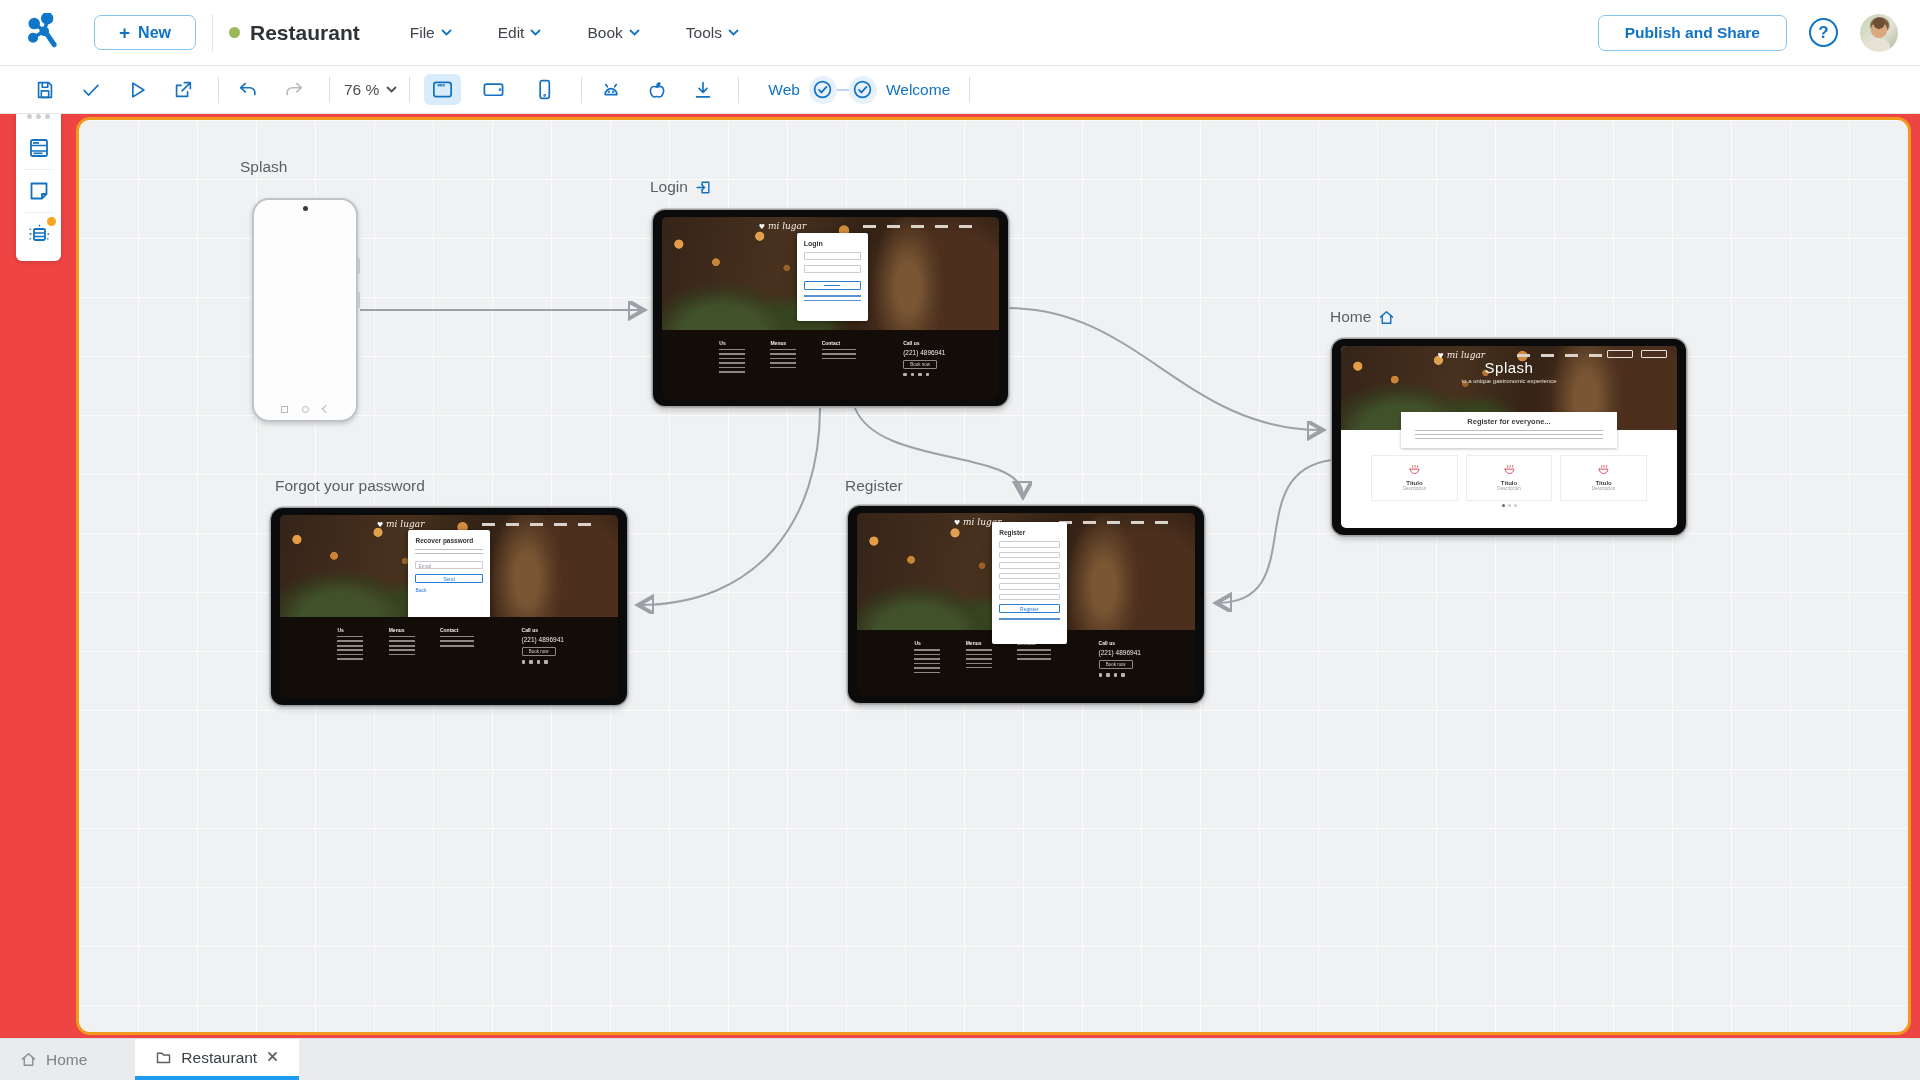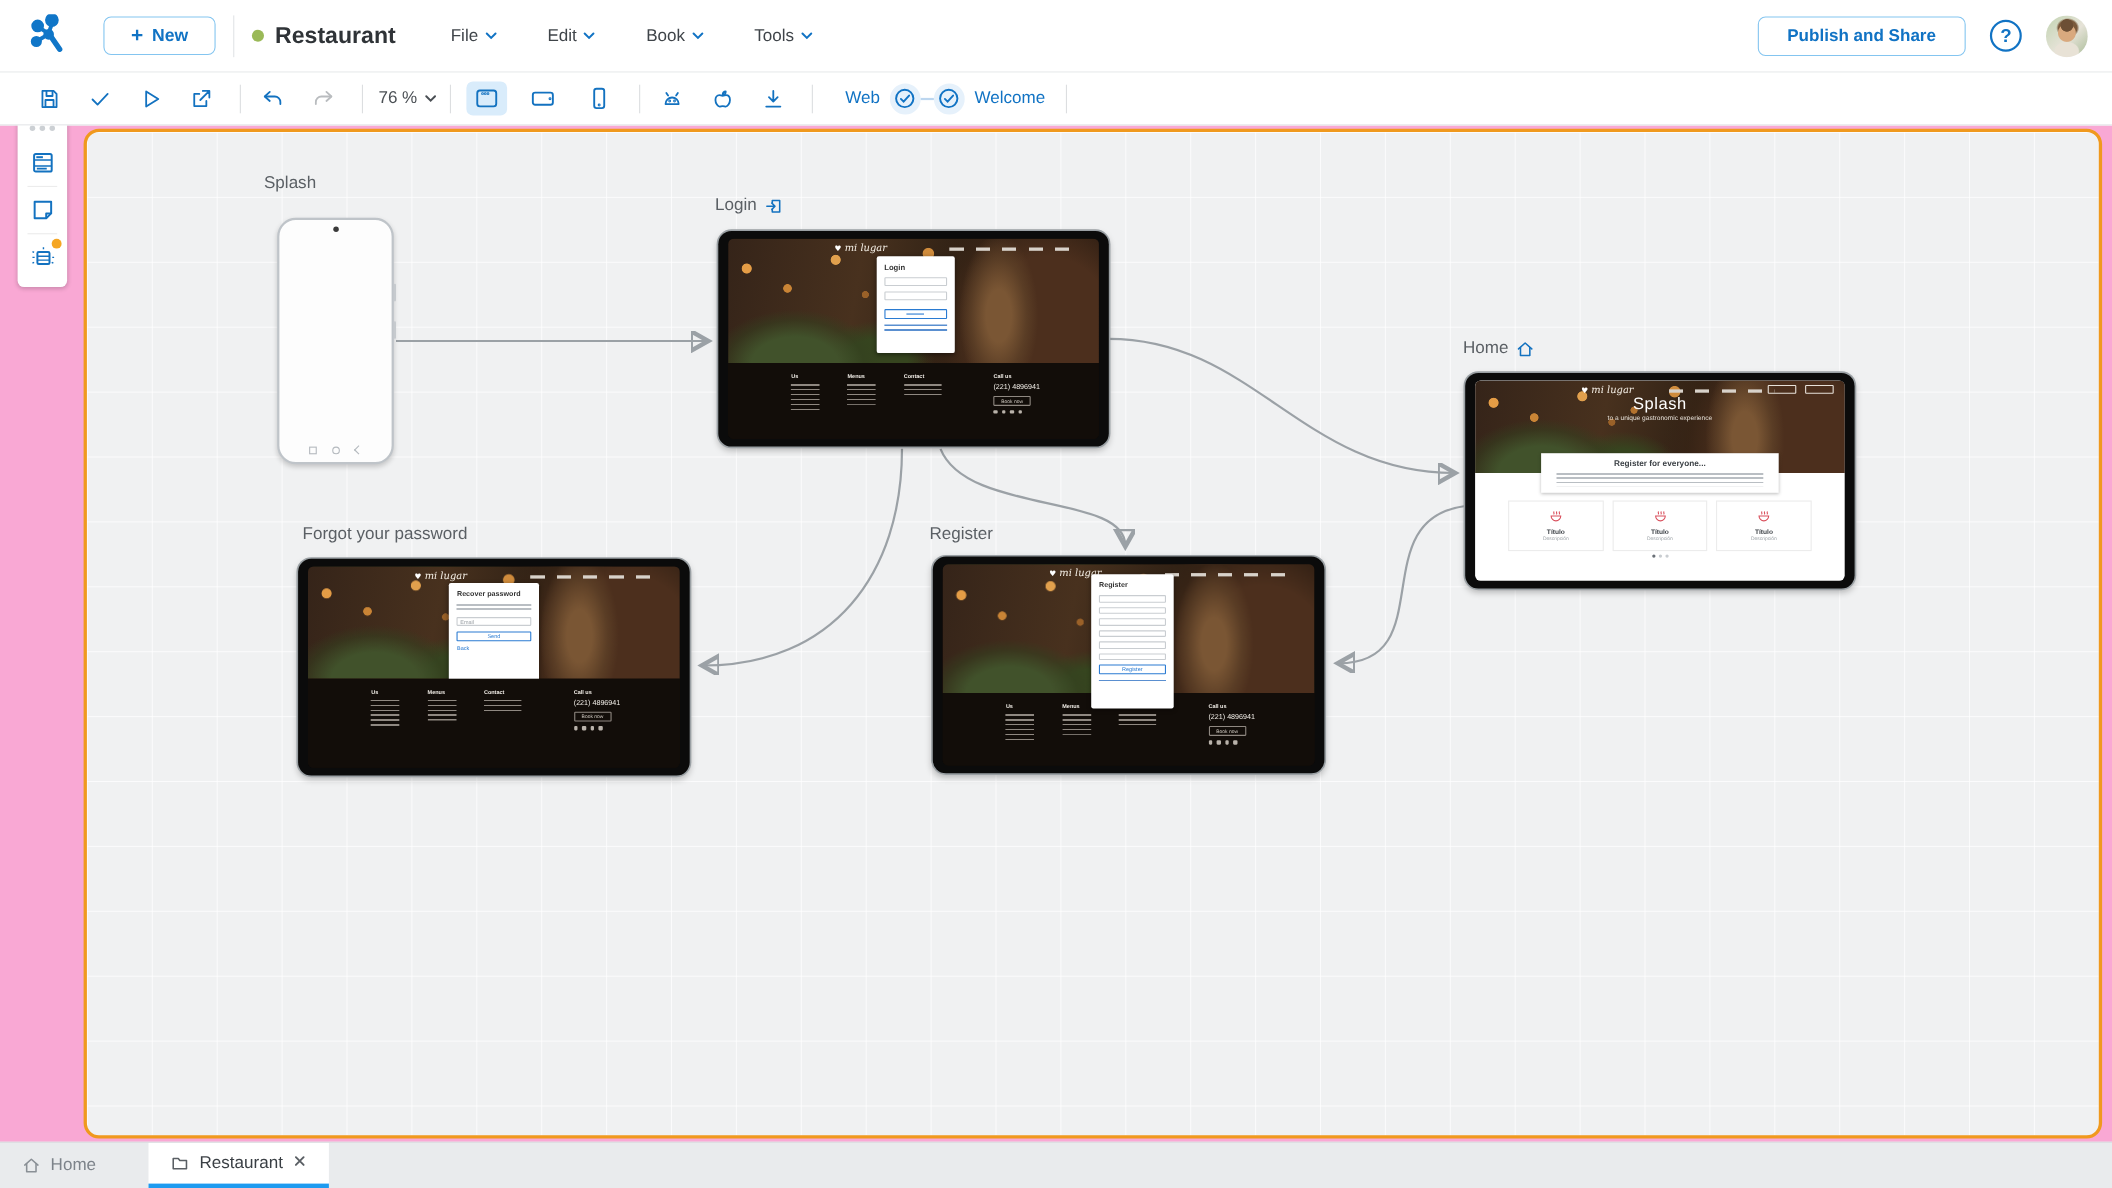--- a/index.html
+++ b/index.html
@@ -52,21 +52,21 @@
     stroke-linecap:round; }
   .dev-btn.selected { background:#d9ecfb; }
   .plat { display:flex; align-items:center; font-size:15.5px; color:#1173c4; margin:0 6px; }
   .plat-label { margin:0 9px; cursor:pointer; }
   .ckc { width:28px; height:28px; border-radius:50%; background:#e6f1fb; display:flex;
     align-items:center; justify-content:center; cursor:pointer; }
   .ckc svg { width:21px; height:21px; stroke:#1173c4; fill:none; stroke-width:2; stroke-linecap:round; }
   .plat-link { width:12px; height:2px; background:#bcd6ef; }
 
   
-  .workspace { position:relative; height:924px; background:#f9a8d4; }
+  .workspace { position:relative; height:924px; background:#ef4444; }
   .canvas-frame { position:absolute; left:76px; top:3px; width:1835px; height:918px;
     border:3px solid #f0991e; border-radius:14px;
     background-color:#f0f1f2;
     background-image:
       linear-gradient(to right, rgba(255,255,255,.75) 1px, transparent 1px),
       linear-gradient(to bottom, rgba(255,255,255,.75) 1px, transparent 1px);
     background-size:59px 59px; overflow:hidden; }
   .arrows { position:absolute; left:0; top:0; width:1829px; height:912px; pointer-events:none; }
   .arrows path { stroke:#9ba1a6; stroke-width:2; fill:none; }
 

